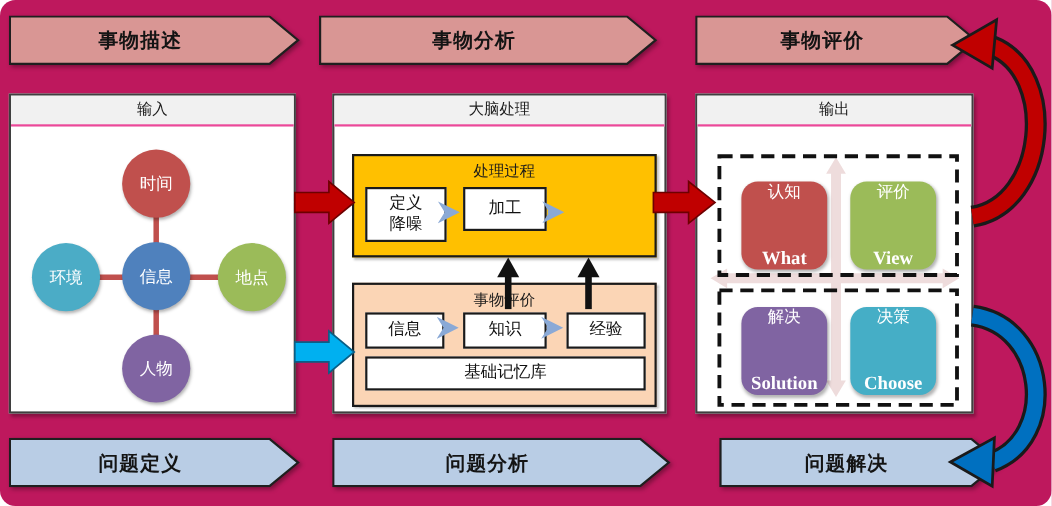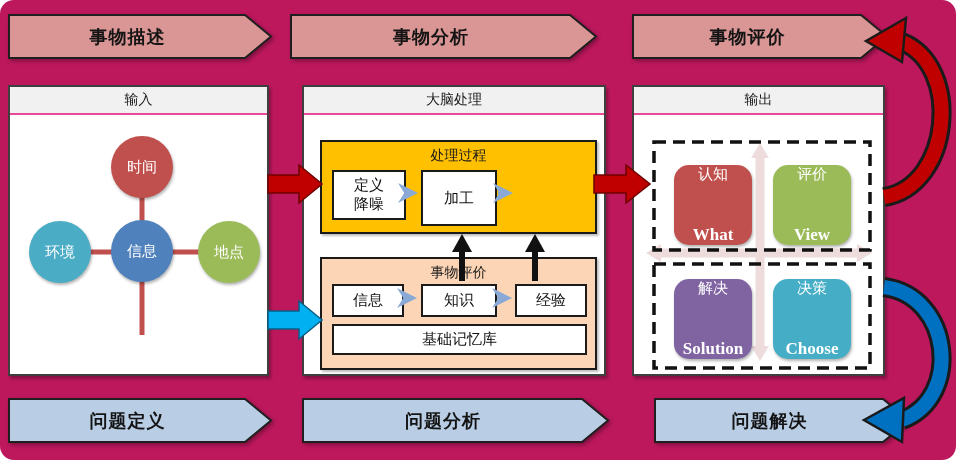--- a/index.html
+++ b/index.html
@@ -34,21 +34,21 @@
   .proc-box{position:absolute;left:16px;top:53px;width:277px;height:94px;background:#ffc000;
             border:2px solid #1a1a1a;box-sizing:border-box;box-shadow:2px 2px 2px rgba(0,0,0,.25);}
   .know-box{position:absolute;left:16px;top:170px;width:277px;height:113px;background:#fbd5b5;
             border:2px solid #1a1a1a;box-sizing:border-box;box-shadow:2px 2px 2px rgba(0,0,0,.25);}
   .box-title{position:absolute;left:0;right:0;top:5px;text-align:center;font-size:14px;color:#1a1a1a;}
   .wbox{position:absolute;background:#fff;border:2px solid #1a1a1a;box-sizing:border-box;
         display:flex;align-items:center;justify-content:center;text-align:center;
         font-size:15px;color:#111;line-height:1.25;}
   .two-line{width:36px;word-break:break-all;}
   .s1{left:28px;top:83px;width:74px;height:50px;}
-  .s2{left:117px;top:83px;width:76px;height:56px;}
+  .s2{left:117px;top:83px;width:76px;height:40px;}
   .s3{left:211px;top:83px;width:72px;height:50px;}
   .k1{left:28px;top:197px;width:72px;height:33px;}
   .k2{left:117px;top:197px;width:76px;height:33px;}
   .k3{left:211px;top:197px;width:72px;height:33px;}
   .kbase{left:28px;top:237px;width:255px;height:31px;}
 
   
   .quad{position:absolute;width:78px;height:80px;border-radius:15px;color:#fff;
         display:flex;flex-direction:column;align-items:center;justify-content:space-between;gap:7px;
         box-shadow:1px 2px 3px rgba(0,0,0,.3);}
@@ -119,20 +119,23 @@
         <span>时间</span>
       </div>
     <div class="bubble b-env">
         <span>环境</span>
       </div>
     <div class="bubble b-info">
         <span>信息</span>
       </div>
     <div class="bubble b-place">
         <span>地点</span>
+      </div>
+    <div class="bubble b-person">
+        <span>人物</span>
       </div>
   </div>
 
   <div class="panel" style="left:302px;width:304px;">
     <div class="panel-header">大脑处理</div>
 
     <div class="proc-box">
       <div class="box-title">处理过程</div>
     </div>
     <div class="wbox s1">

